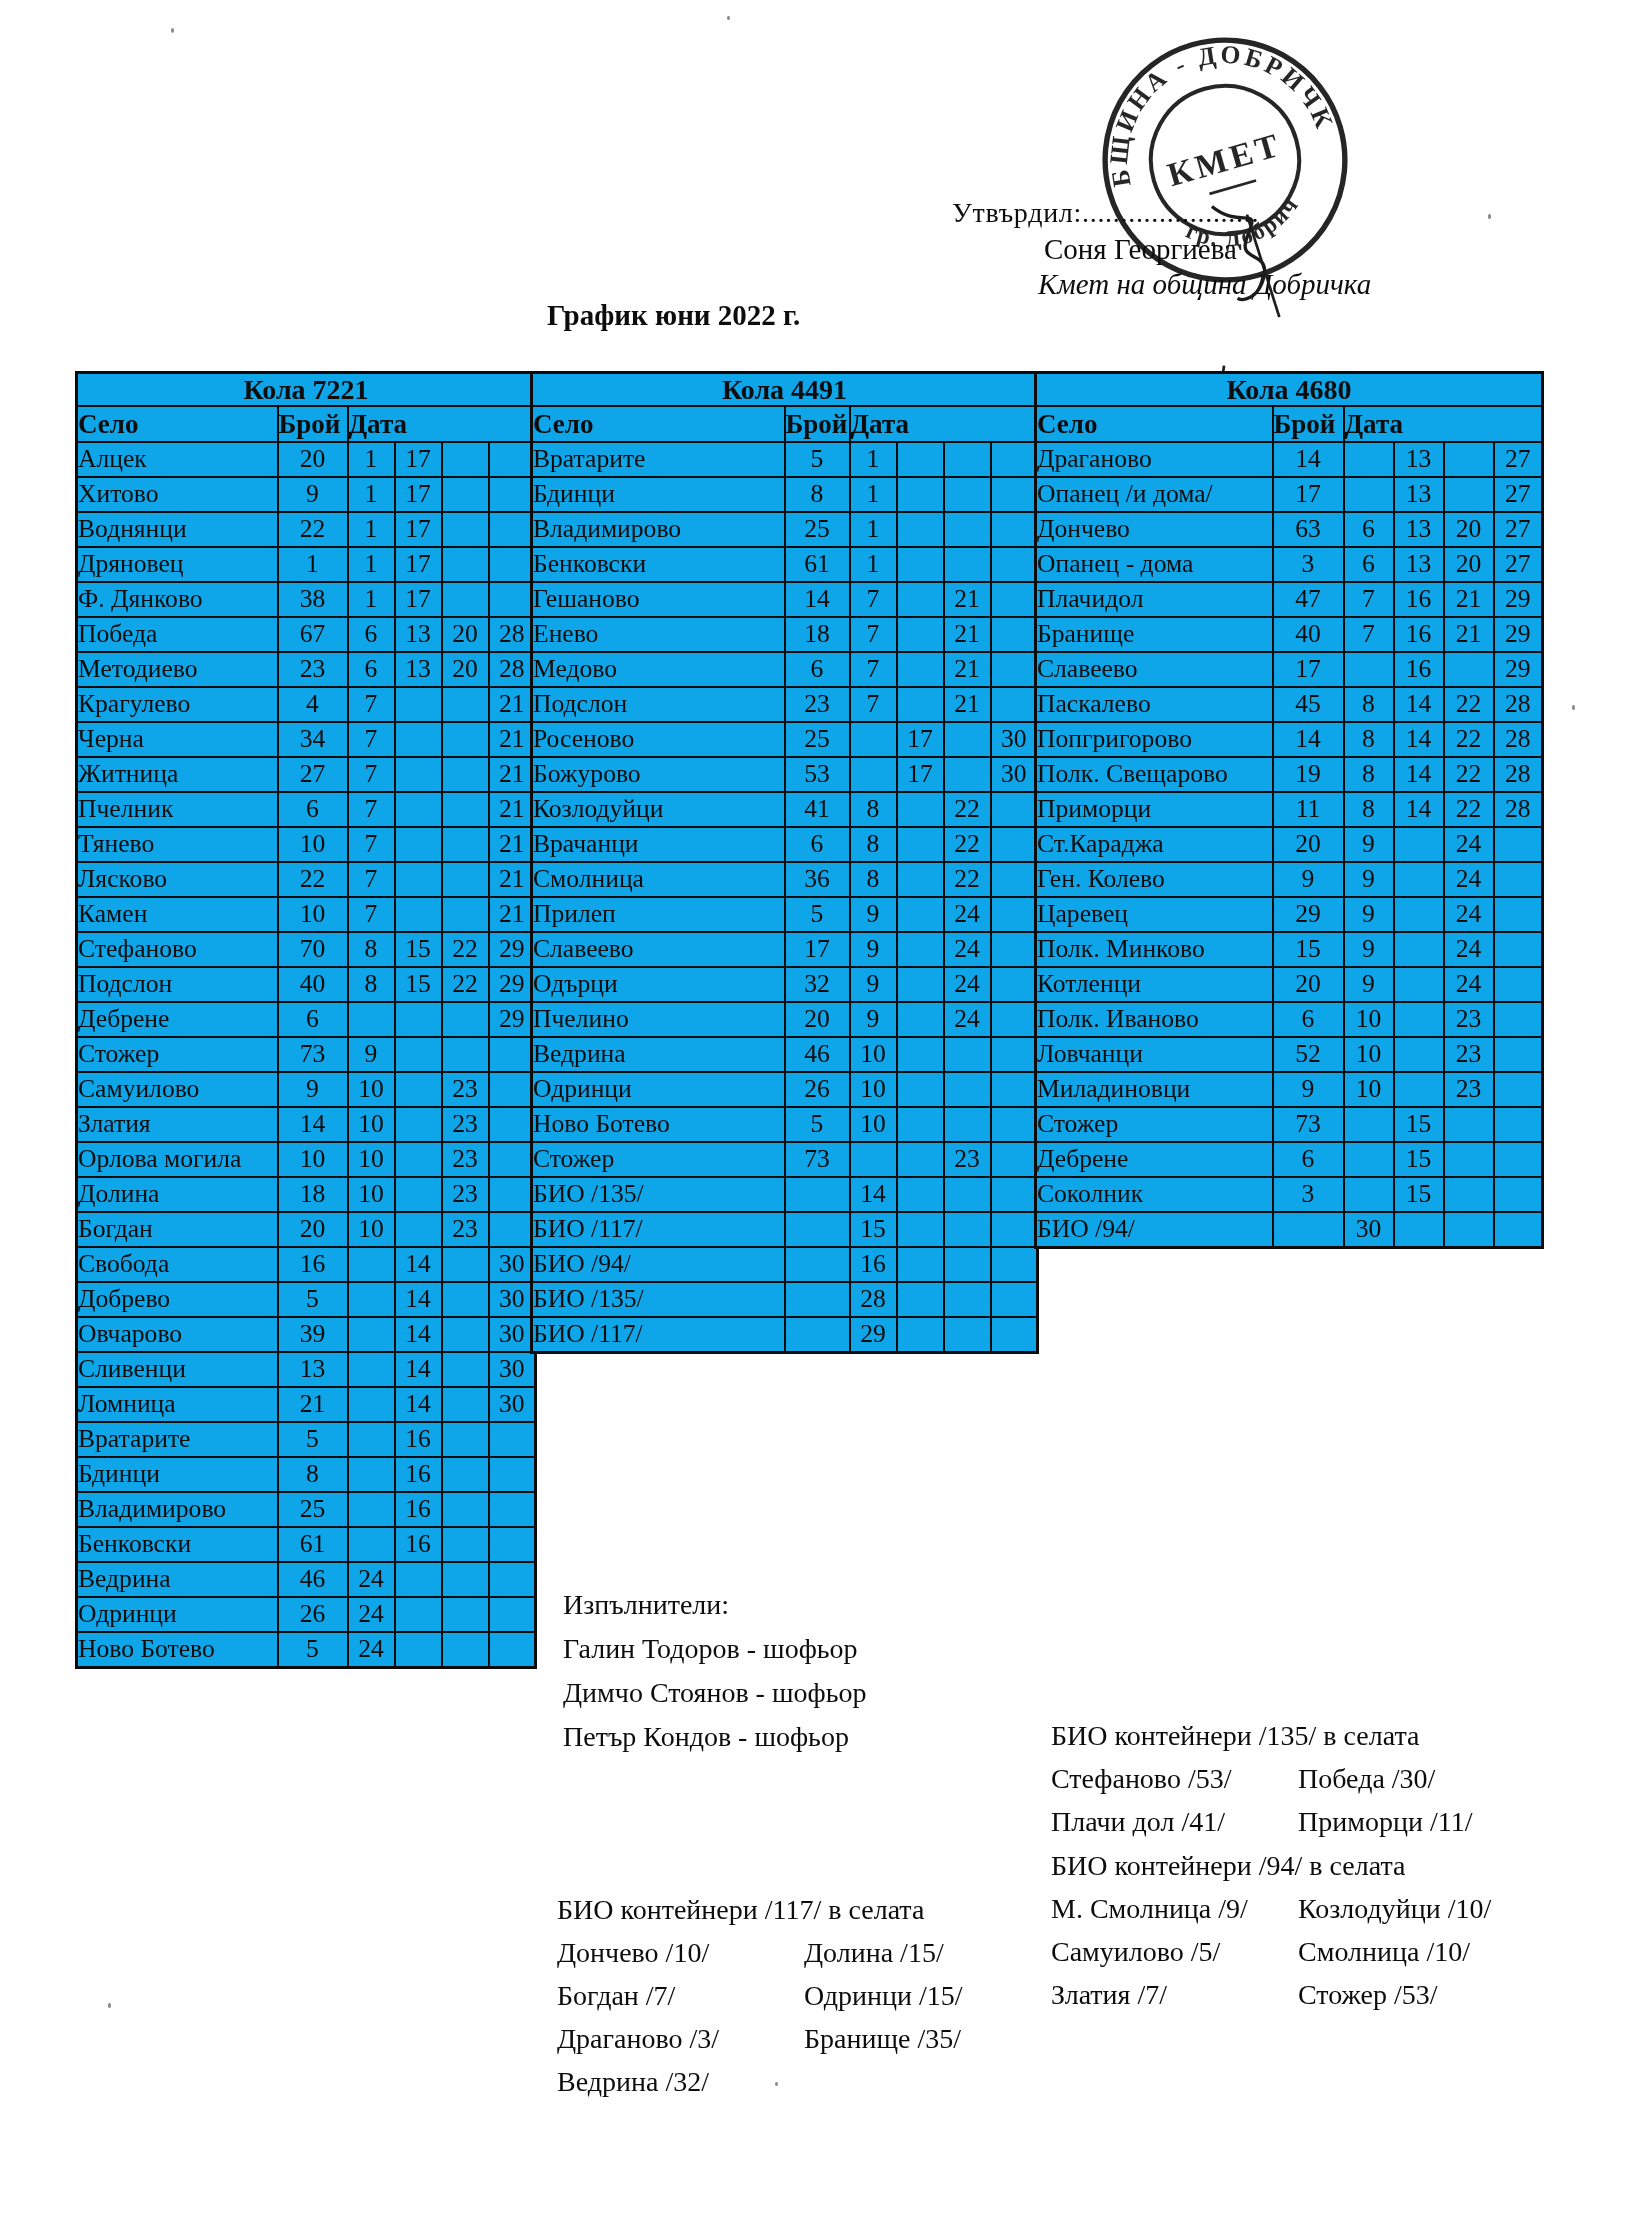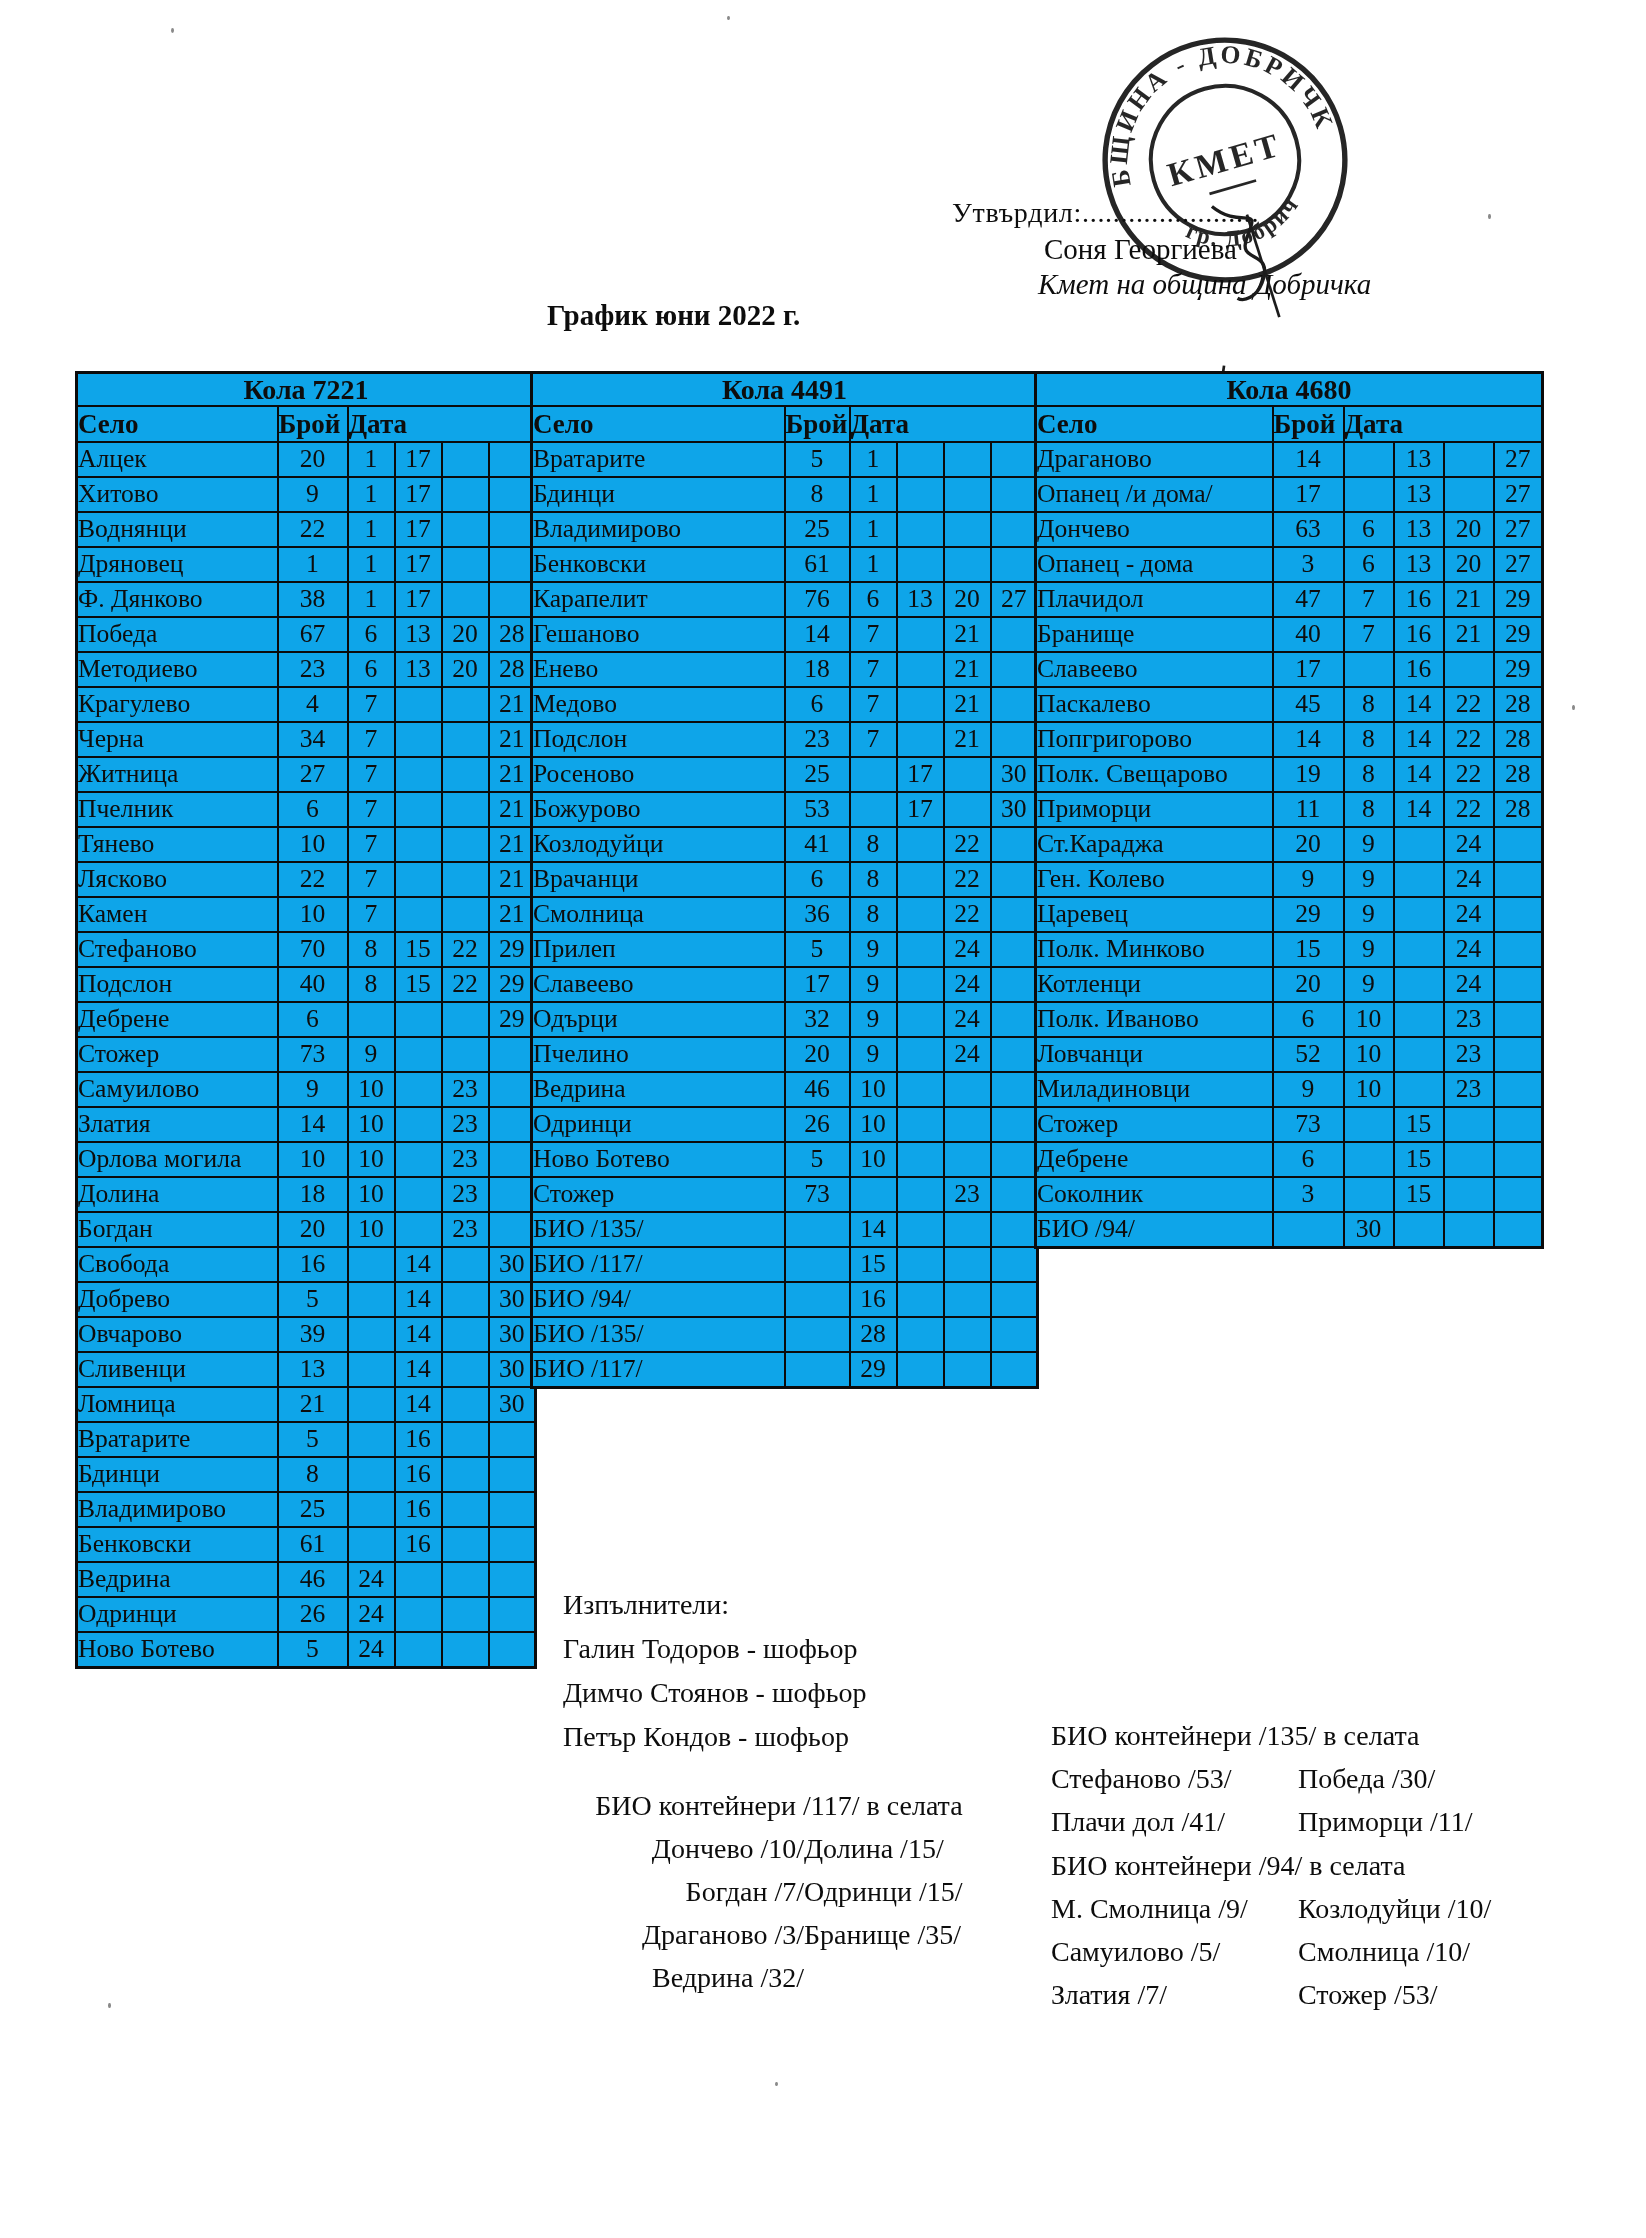--- a/index.html
+++ b/index.html
@@ -41,21 +41,21 @@
   tr.r-data td{height:33px;font-size:25.6px;}
   td.c-village{text-align:left;padding-left:6.7px;}
   td.c-num,td.c-date{text-align:center;}
   #t1{left:75px;top:371px;width:457px;}
   #t2{left:530px;top:371px;width:504px;}
   #t3{left:1034px;top:371px;width:507px;}
   
   .executors{position:absolute;left:563px;top:1583px;font-size:28px;line-height:44px;}
   .bio-block{position:absolute;font-size:28px;line-height:43px;}
   #bio135{left:1051px;top:1714px;}
-  #bio117{left:557px;top:1784px;text-align:right;}
+  #bio117{left:557px;top:1888px;}
   #bio94{left:1051px;top:1844px;}
   .bio-row{display:flex;}
   .bio-cell-l{width:247px;}
   .bio-cell-r{}
   
   .speck{position:absolute;background:#8a8a8a;border-radius:50%;}
   .s1{left:171px;top:28px;width:3.4px;height:5.4px;}
   .s2{left:727px;top:16px;width:2.7px;height:4px;}
   .s3{left:1488px;top:214px;width:2.7px;height:4.7px;}
   .s4{left:1572px;top:705px;width:2.7px;height:5.4px;}
@@ -438,28 +438,20 @@
           <td class="c-date"></td>
           <td class="c-date"></td>
         </tr>
         <tr class="r-data">
           <td class="c-village">Бенковски</td>
           <td class="c-num">61</td>
           <td class="c-date">1</td>
           <td class="c-date"></td>
           <td class="c-date"></td>
           <td class="c-date"></td>
-        </tr>
-        <tr class="r-data">
-          <td class="c-village">Карапелит</td>
-          <td class="c-num">76</td>
-          <td class="c-date">6</td>
-          <td class="c-date">13</td>
-          <td class="c-date">20</td>
-          <td class="c-date">27</td>
         </tr>
         <tr class="r-data">
           <td class="c-village">Гешаново</td>
           <td class="c-num">14</td>
           <td class="c-date">7</td>
           <td class="c-date"></td>
           <td class="c-date">21</td>
           <td class="c-date"></td>
         </tr>
         <tr class="r-data">

